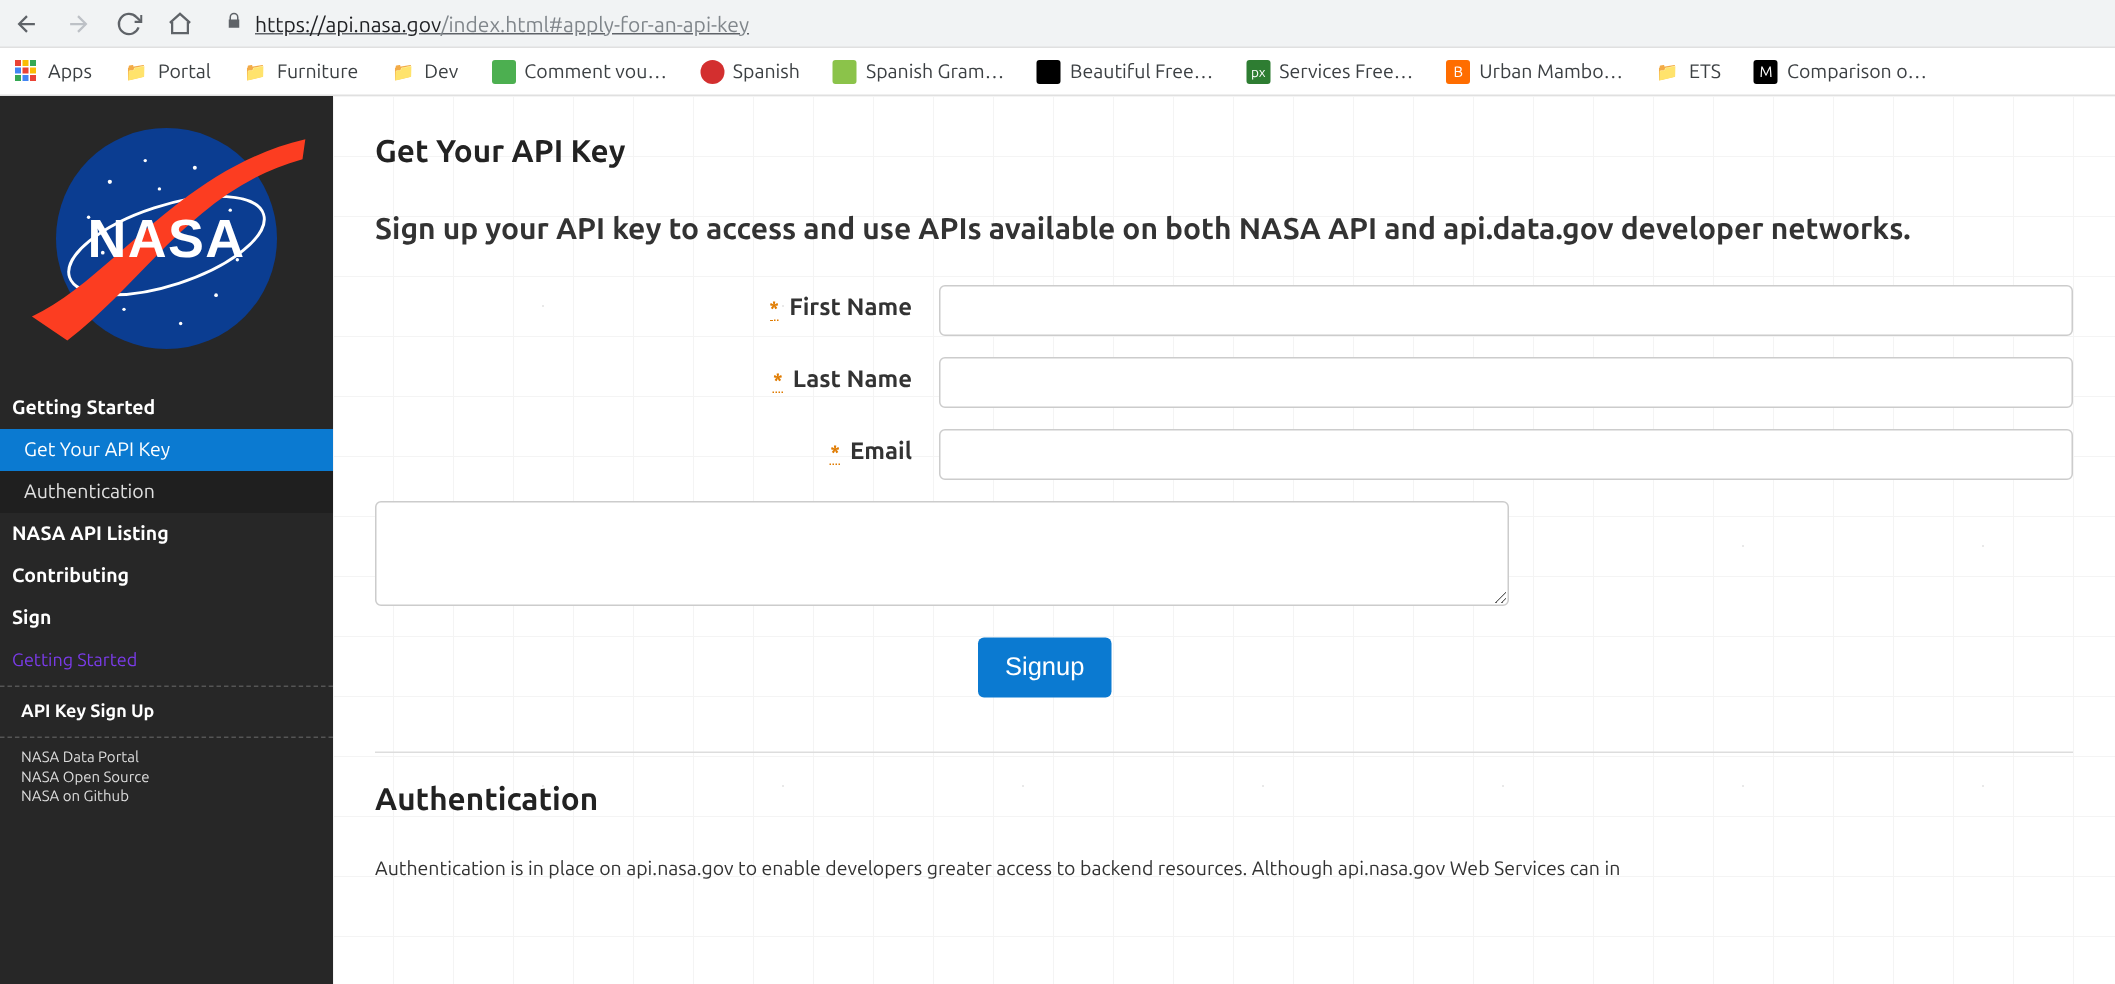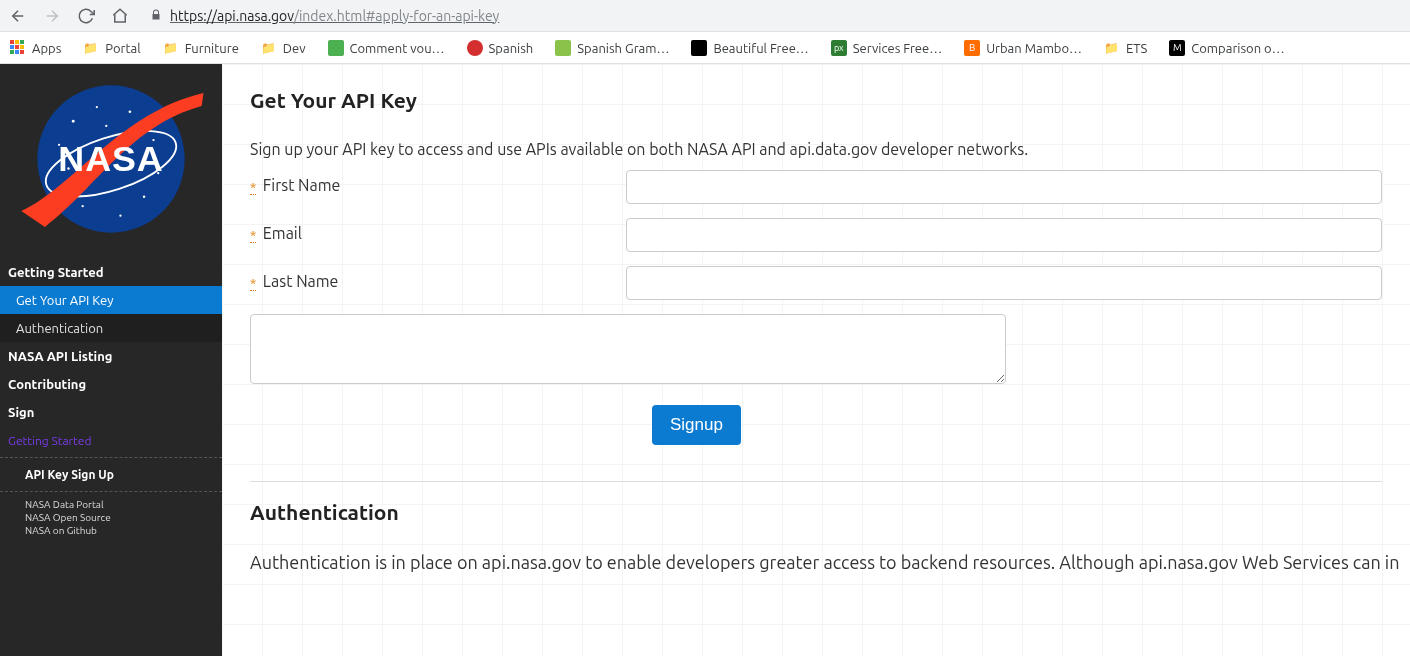--- a/index.html
+++ b/index.html
@@ -134,21 +134,21 @@
     display: block;
     padding: 7px 8px;
     cursor: pointer;
     white-space: nowrap;
   }
   .nav-item { font-weight: 700; color: #fff; }
   .nav-sub  { padding-left: 16px; font-weight: 400; background:#1f1f1f; color:#e0e0e0; }
   .nav-sub.active { background: #0b7ad1; color: #fff; }
   .nav-link-purple { color: #7a3be8; font-size: 12px; padding: 8px; display:block; cursor:pointer; }
   .dash-sep { border-top: 1px dashed #555; margin: 2px 0; }
-  .mini-list { padding: 4px 25px; }
+  .mini-list { padding: 4px 14px; }
   .mini-list .mini-head { font-weight:700; font-size:12px; color:#fff; padding:4px 0; }
   .mini-list .mini-item { font-size:10px; color:#ddd; padding:1px 0; cursor:pointer; }
 
   
   .main {
     flex: 1;
     background: #fff;
     background-image:
       radial-gradient(circle, #e9e9e9 0.6px, transparent 0.6px),
       linear-gradient(#f4f4f4 1px, transparent 1px),
@@ -159,37 +159,38 @@
     overflow: hidden;
     color: #333;
   }
   .main h2 {
     font-size: 21px;
     font-weight: 700;
     margin-bottom: 28px;
     color: #222;
   }
   .main p.lead {
-    font-size: 16px;
+    font-size: 20px;
     color: #333;
-    margin-bottom: 12px;
+    margin-bottom: 27px;
+    font-weight: bold;
   }
 
   .form-row {
     display: flex;
     align-items: flex-start;
     margin-bottom: 14px;
   }
   .form-label {
     width: 384px;
-    text-align: left;
+    text-align: right;
     padding-right: 18px;
     padding-top: 6px;
     font-size: 16px;
-    font-weight: 400;
+    font-weight: 700;
     color: #333;
   }
   .form-label .req {
     color: #e07b00;
     font-size: 13px;
     vertical-align: middle;
     border-bottom: 1px dotted #e07b00;
     margin-right: 3px;
   }
   .form-input input, .form-input textarea {
@@ -219,21 +220,21 @@
     border-top: 1px solid #ddd;
     margin: 36px 0 18px 0;
   }
   .auth-h2 {
     font-size: 21px;
     font-weight: 700;
     margin-bottom: 22px;
     color: #222;
   }
   .auth-p {
-    font-size: 18px;
+    font-size: 13px;
     color: #333;
     white-space: nowrap;
   }
 </style>
 </head>
 <body>
 
 <div class="browser-toolbar">
   <div class="nav-arrow">
     <svg width="18" height="18" viewBox="0 0 24 24" fill="none" stroke="#5f6368" stroke-width="2">
@@ -409,34 +410,34 @@
       <div class="form-label">
         <span class="req">*</span>
         <span>First Name</span>
       </div>
       <div class="form-input"><input type="text" style=""></div>
     </div>
 
     <div class="form-row">
       <div class="form-label">
         <span class="req">*</span>
+        <span>Last Name</span>
+      </div>
+      <div class="form-input"><input type="text" style=""></div>
+    </div>
+
+    <div class="form-row">
+      <div class="form-label">
+        <span class="req">*</span>
         <span>Email</span>
       </div>
       <div class="form-input"><input type="text" style=""></div>
     </div>
 
     <div class="form-row">
-      <div class="form-label">
-        <span class="req">*</span>
-        <span>Last Name</span>
-      </div>
-      <div class="form-input"><input type="text" style=""></div>
-    </div>
-
-    <div class="form-row">
       <div class="form-input"><textarea style=""></textarea></div>
     </div>
 
     <button class="signup-btn">Signup</button>
 
     <hr class="section-sep">
 
     <h2 class="auth-h2">Authentication</h2>
     <p class="auth-p">Authentication is in place on api.nasa.gov to enable developers greater access to backend resources. Although api.nasa.gov Web Services can in</p>
   </main>

